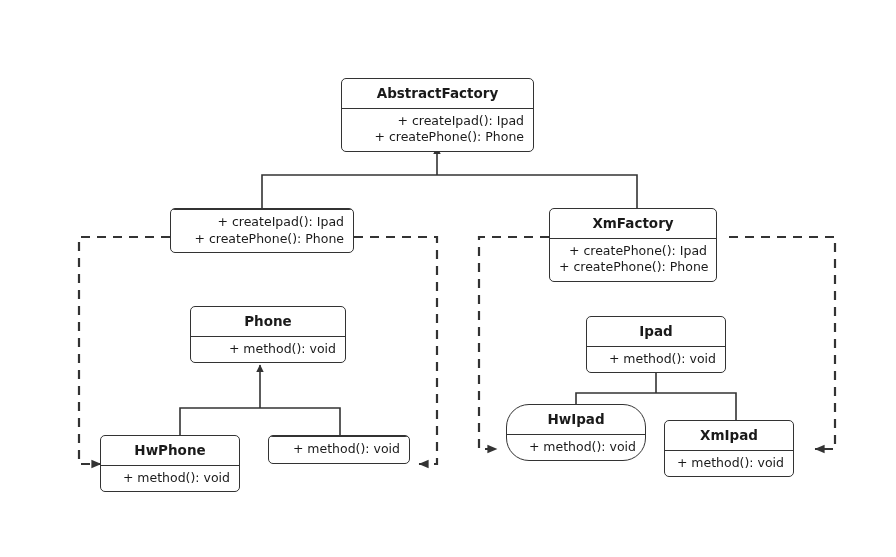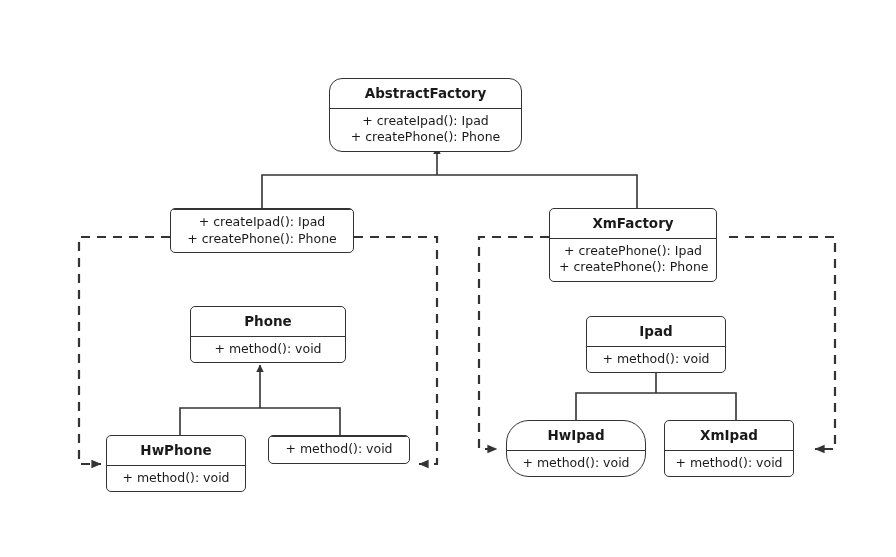--- a/index.html
+++ b/index.html
@@ -50,21 +50,21 @@
   }
   .uml-members {
     padding: 4px 0 5px 0;
   }
   .uml-member {
     font-size: 12.5px;
     color: #1a1a1a;
     line-height: 1.32;
     padding: 0 9px;
     white-space: nowrap;
-    text-align: center;
+    text-align: right;
   }
 </style>
 </head>
 <body>
 
 <div id="diagram-canvas">
 
   <svg id="edge-layer" viewBox="0 0 896 557" width="896" height="557" xmlns="http://www.w3.org/2000/svg">
     <defs>
       <marker id="gen-arrow" markerWidth="9" markerHeight="9" refX="7.4" refY="4.5" orient="auto" markerUnits="userSpaceOnUse">
@@ -100,21 +100,21 @@
 
     <g>
       <path d="M549,237 L479,237 L479,449 L497,449" fill="none" stroke="#333333" stroke-width="2.2" stroke-dasharray="9,7" marker-end="url(#dep-arrow-right)"></path>
     </g>
 
     <g>
       <path d="M729,237 L835,237 L835,449 L815,449" fill="none" stroke="#333333" stroke-width="2.2" stroke-dasharray="9,7" marker-end="url(#dep-arrow-right)"></path>
     </g>
   </svg>
 
-  <div class="uml-class" style="left:329px; top:78px; width:193px;border-radius:13px;">
+  <div class="uml-class" style="left:341px; top:78px; width:193px;">
     <div class="uml-class-name">AbstractFactory</div>
     <div class="uml-divider"></div>
     <div class="uml-members">
       <div class="uml-member">+ createIpad(): Ipad</div>
       <div class="uml-member">+ createPhone(): Phone</div>
     </div>
   </div>
 
   <div class="uml-class" style="left:170px; top:208px; width:184px;">
     <div class="uml-divider"></div>
@@ -142,36 +142,36 @@
   </div>
 
   <div class="uml-class" style="left:586px; top:316px; width:140px;">
     <div class="uml-class-name">Ipad</div>
     <div class="uml-divider"></div>
     <div class="uml-members">
       <div class="uml-member">+ method(): void</div>
     </div>
   </div>
 
-  <div class="uml-class" style="left:106px; top:435px; width:140px;">
+  <div class="uml-class" style="left:100px; top:435px; width:140px;">
     <div class="uml-class-name">HwPhone</div>
     <div class="uml-divider"></div>
     <div class="uml-members">
       <div class="uml-member">+ method(): void</div>
     </div>
   </div>
 
   <div class="uml-class" style="left:268px; top:435px; width:142px;">
     <div class="uml-divider"></div>
     <div class="uml-members">
       <div class="uml-member">+ method(): void</div>
     </div>
   </div>
 
-  <div class="uml-class" style="left:506px; top:420px; width:140px;border-radius:23px;">
+  <div class="uml-class" style="left:506px; top:404px; width:140px;border-radius:23px;">
     <div class="uml-class-name">HwIpad</div>
     <div class="uml-divider"></div>
     <div class="uml-members">
       <div class="uml-member">+ method(): void</div>
     </div>
   </div>
 
   <div class="uml-class" style="left:664px; top:420px; width:130px;">
     <div class="uml-class-name">XmIpad</div>
     <div class="uml-divider"></div>

